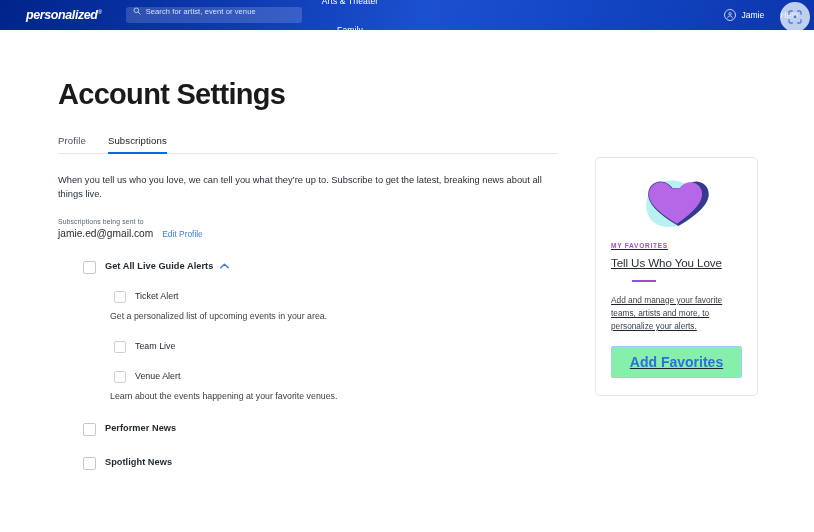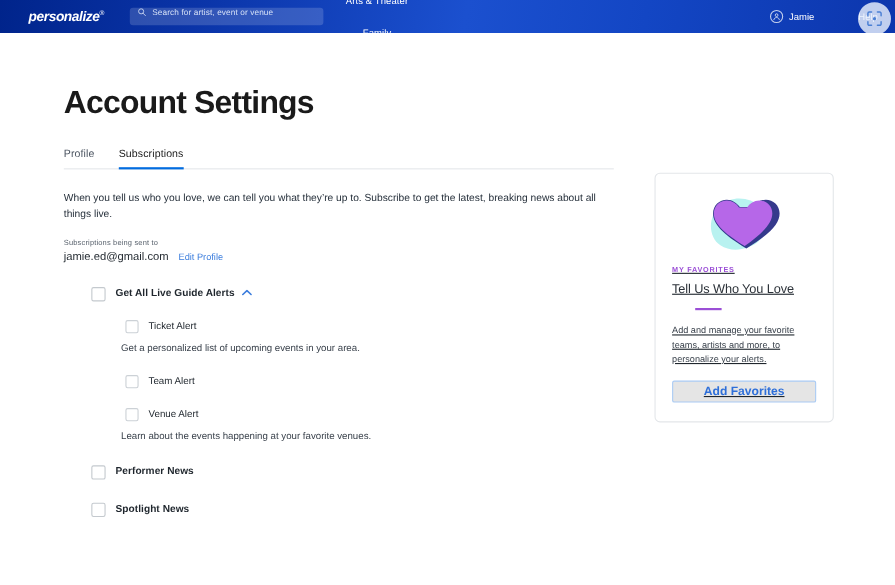--- a/index.html
+++ b/index.html
@@ -80,21 +80,21 @@
     color: #ffffff;
     white-space: nowrap;
     font-weight: 500;
     letter-spacing: 0.1px;
   }
 
   .nav-right {
     margin-left: auto;
     display: flex;
     align-items: center;
-    gap: 40px;
+    gap: 16px;
     padding-right: 2px;
   }
   .nav-account {
     display: flex;
     align-items: center;
     gap: 5px;
   }
   .nav-avatar {
     width: 12px; height: 12px;
     border-radius: 50%;
@@ -318,41 +318,41 @@
     margin-left: 21px;
   }
   .fav-body {
     margin-top: 12px;
     font-size: 8.3px;
     line-height: 1.6;
     color: #3a424c;
   }
   .fav-btn {
     margin-top: 13px;
-    height: 20px;
+    height: 32px;
     border: 1px solid #a9caf3;
     border-radius: 2px;
-    background: #e5e5e5;
+    background: #86efac;
     display: flex;
     align-items: center;
     justify-content: center;
-    font-size: 11px;
+    font-size: 14px;
     font-weight: bold;
     color: #2e6fd9;
     cursor: pointer;
     font-family: "Liberation Sans", sans-serif;
     width: 100%;
   }
 </style>
 </head>
 <body>
 
 <div class="navbar">
 
-  <div class="nav-logo"><span>personalize</span><span class="reg">®</span></div>
+  <div class="nav-logo"><span>personalized</span><span class="reg">®</span></div>
 
   <div class="nav-search">
     <svg class="mag" viewBox="0 0 16 16">
       <circle cx="6.6" cy="6.6" r="4.6" fill="none" stroke="#dbe5f8" stroke-width="1.5"></circle>
       <line x1="10" y1="10" x2="14.4" y2="14.4" stroke="#dbe5f8" stroke-width="1.5" stroke-linecap="round"></line>
     </svg>
     <span class="nav-search-text">Search for artist, event or venue</span>
   </div>
 
   <div class="nav-links">
@@ -426,21 +426,21 @@
               <div class="sub-row">
                 <span class="cbox sm"></span>
                 <span class="child-title">Ticket Alert</span>
               </div>
               <div class="child-desc">Get a personalized list of upcoming events in your area.</div>
             </div>
 
             <div class="child-item">
               <div class="sub-row">
                 <span class="cbox sm"></span>
-                <span class="child-title">Team Alert</span>
+                <span class="child-title">Team Live</span>
               </div>
             </div>
 
             <div class="child-item">
               <div class="sub-row">
                 <span class="cbox sm"></span>
                 <span class="child-title">Venue Alert</span>
               </div>
               <div class="child-desc">Learn about the events happening at your favorite venues.</div>
             </div>

